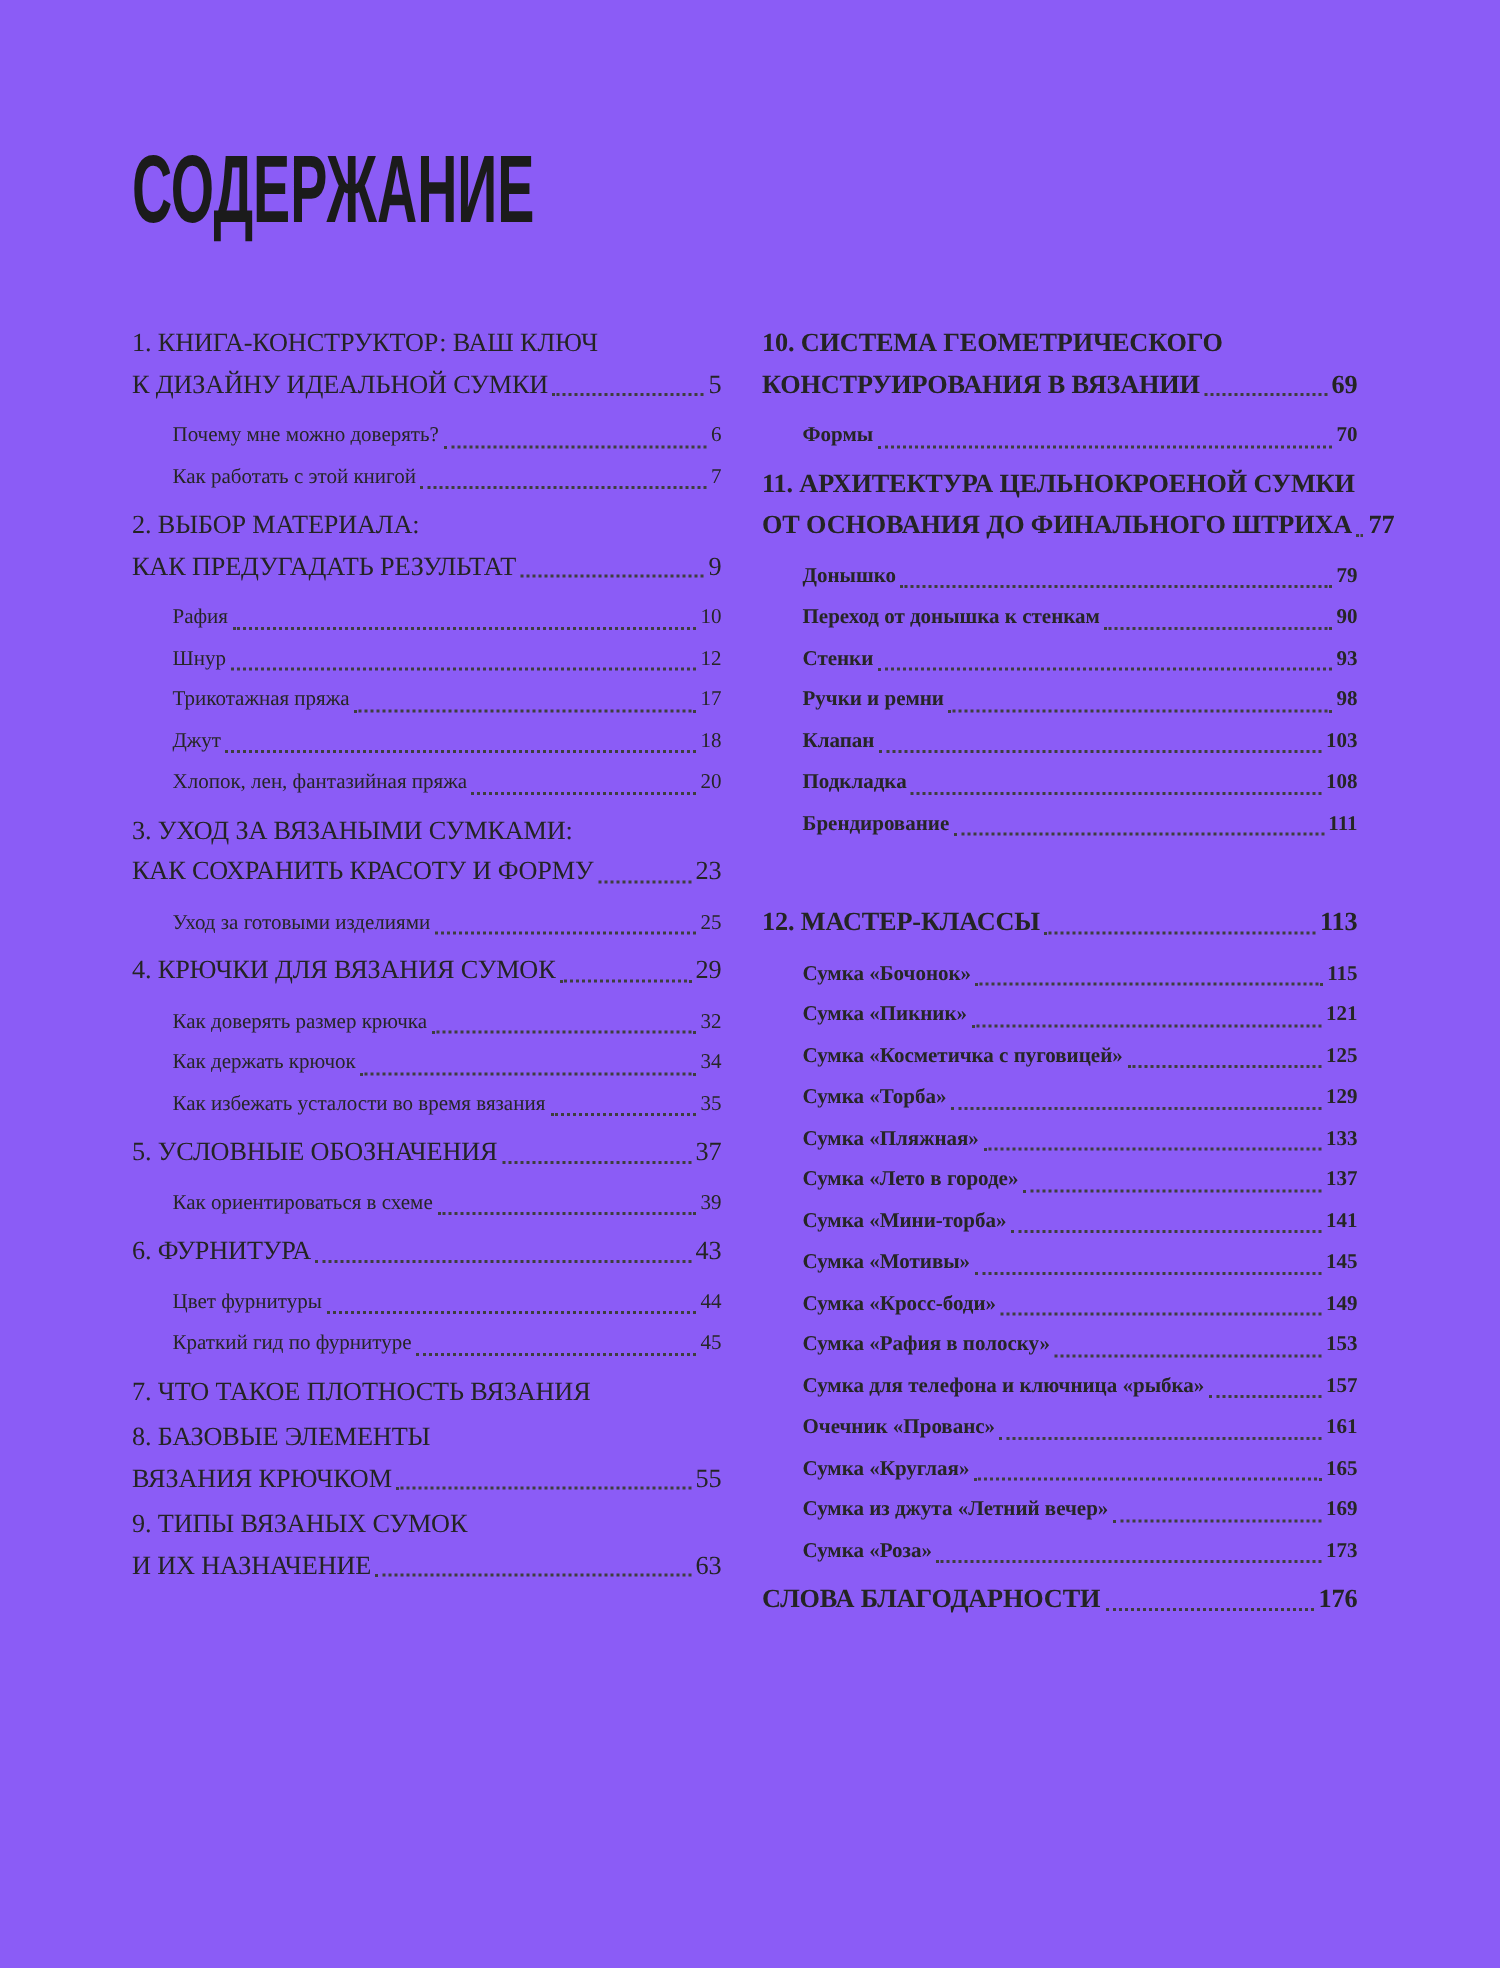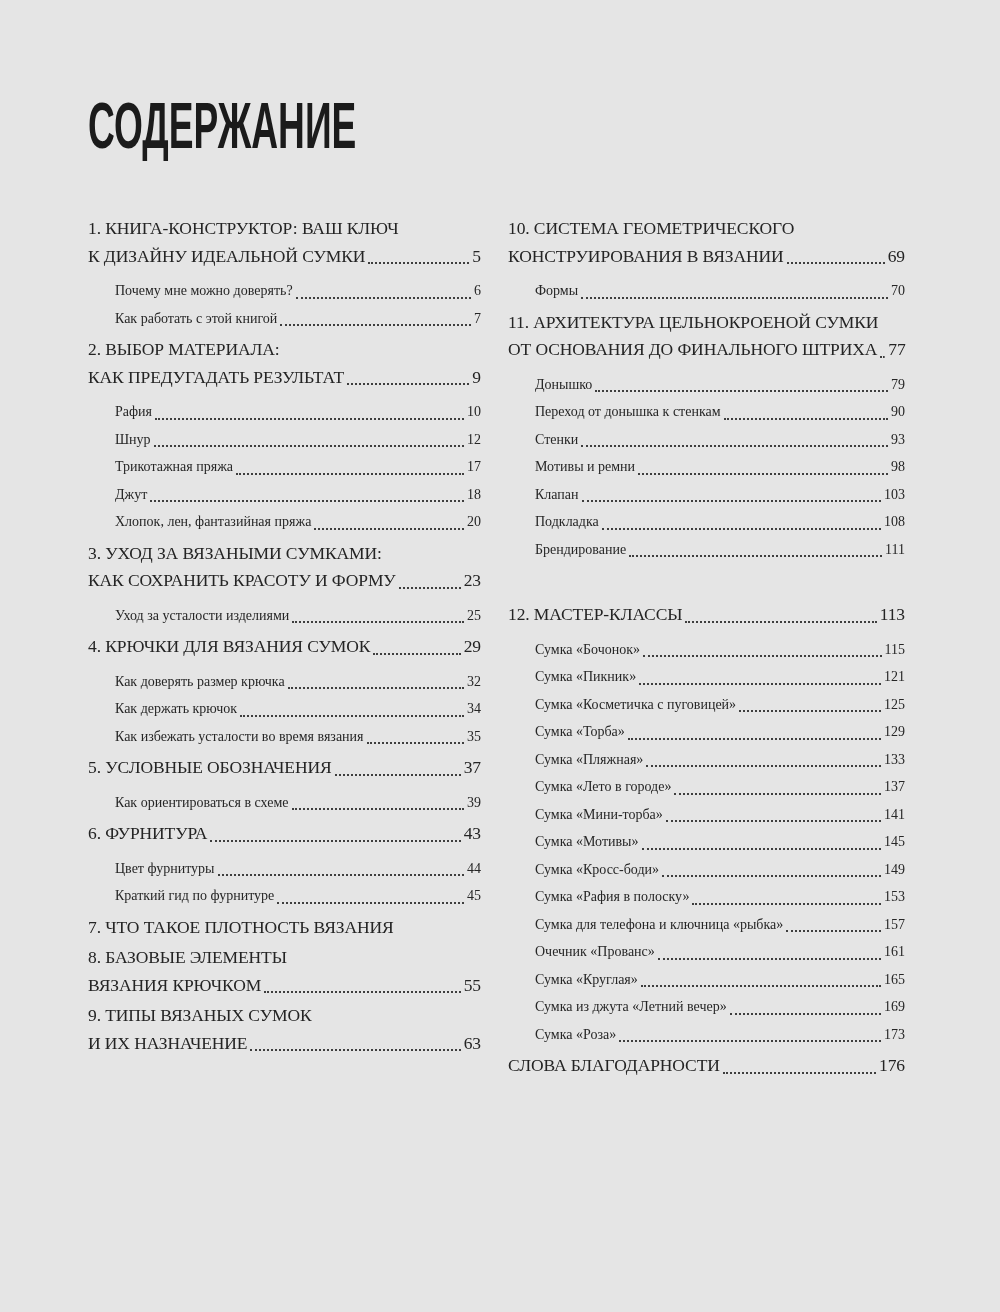--- a/index.html
+++ b/index.html
@@ -4,21 +4,21 @@
 <style>
   html, body {
     margin: 0;
     padding: 0;
     background: #ffffff;
   }
   .page {
     position: relative;
     width: 1000px;
     height: 1312px;
-    background: #e5e5e5;
+    background: #8b5cf6;
     font-family: "Liberation Serif", serif;
     color: #262626;
     overflow: hidden;
     text-align: center;
   }
   .title {
     position: absolute;
     left: 88px;
     top: 94px;
     margin: 0;
@@ -34,21 +34,21 @@
   }
   .columns {
     position: absolute;
     left: 88px;
     top: 212px;
     display: flex;
     gap: 27px;
   }
   .toc-column { display: block; }
   .toc-column.left  { width: 393px; }
-  .toc-column.right { width: 397px; }
+  .toc-column.right { width: 397px; font-weight: bold; }
 
   .toc-section { margin-top: 3px; }
   .toc-section.extra-gap { margin-top: 38px; }
 
   .toc-line {
     display: flex;
     align-items: baseline;
     line-height: 27.5px;
     font-size: 14px;
   }
@@ -140,21 +140,21 @@
           <div class="toc-line heading">
             <span class="lbl">3. УХОД ЗА ВЯЗАНЫМИ СУМКАМИ:</span>
           </div>
           <div class="toc-line heading">
             <span class="lbl">КАК СОХРАНИТЬ КРАСОТУ И ФОРМУ</span>
             <span class="leader"></span>
             <span class="pg">23</span>
           </div>
           <div class="sub-block">
             <div class="toc-line sub">
-              <span class="lbl">Уход за усталости изделиями</span>
+              <span class="lbl">Уход за готовыми изделиями</span>
               <span class="leader"></span>
               <span class="pg">25</span>
             </div>
           </div>
         </div>
         <div class="toc-section">
           <div class="toc-line heading">
             <span class="lbl">4. КРЮЧКИ ДЛЯ ВЯЗАНИЯ СУМОК</span>
             <span class="leader"></span>
             <span class="pg">29</span>
@@ -273,21 +273,21 @@
               <span class="lbl">Переход от донышка к стенкам</span>
               <span class="leader"></span>
               <span class="pg">90</span>
             </div>
             <div class="toc-line sub">
               <span class="lbl">Стенки</span>
               <span class="leader"></span>
               <span class="pg">93</span>
             </div>
             <div class="toc-line sub">
-              <span class="lbl">Мотивы и ремни</span>
+              <span class="lbl">Ручки и ремни</span>
               <span class="leader"></span>
               <span class="pg">98</span>
             </div>
             <div class="toc-line sub">
               <span class="lbl">Клапан</span>
               <span class="leader"></span>
               <span class="pg">103</span>
             </div>
             <div class="toc-line sub">
               <span class="lbl">Подкладка</span>

